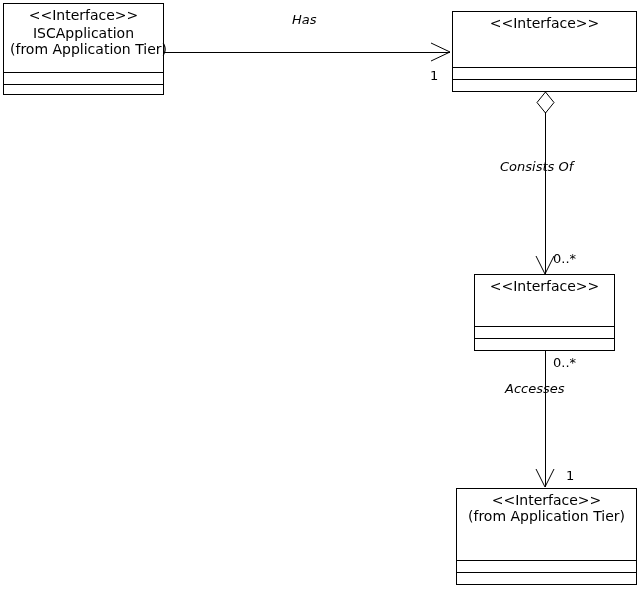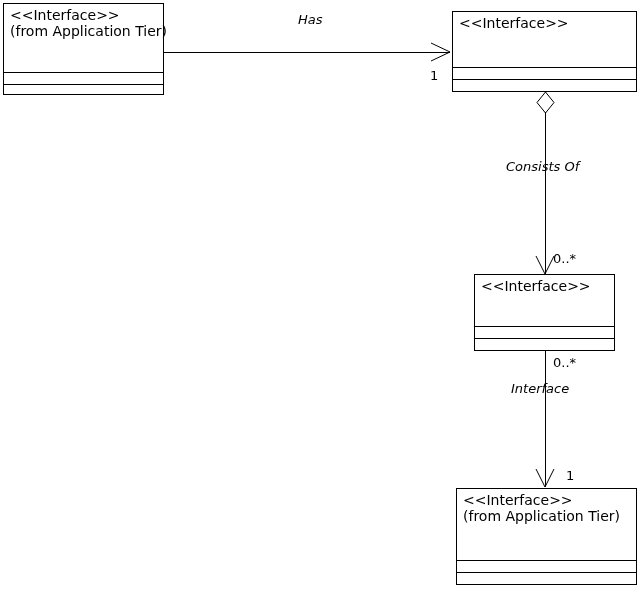--- a/index.html
+++ b/index.html
@@ -19,21 +19,21 @@
   
   .uml-class {
     position: absolute;
     box-sizing: border-box;
     background: #ffffff;
     border: 1px solid #000000;
   }
   .uml-header {
     box-sizing: border-box;
     padding: 3px 6px 4px 6px;
-    text-align: left;
+    text-align: center;
     border-bottom: 1px solid #000000;
   }
   .uml-stereotype {
     display: block;
     font-size: 14px;
     line-height: 17px;
     color: #000000;
     white-space: nowrap;
   }
   .uml-name {
@@ -84,38 +84,38 @@
   }
 
   
   .assoc-label {
     position: absolute;
     font-style: italic;
     font-size: 13px;
     line-height: 15px;
     color: #000000;
     white-space: nowrap;
-    margin-left: 6px;
   }
   .mult-label {
     position: absolute;
     font-size: 13px;
     line-height: 15px;
     color: #000000;
     white-space: nowrap;
   }
 </style>
 </head>
 <body>
 
 <div id="canvas">
 
   <div class="uml-class" style="left:3px; top:3px; width:161px; height:92px;">
     <div class="uml-header" style="height:69px;">
       <span class="uml-stereotype">&lt;&lt;Interface&gt;&gt;</span>
+      <span class="uml-name">ISCApplication</span>
       <span class="uml-package">(from Application Tier)</span>
     </div>
     <div class="uml-compartment"></div>
     <div class="uml-compartment last"></div>
   </div>
 
   <div class="uml-class" style="left:452px; top:11px; width:185px; height:81px;">
     <div class="uml-header" style="height:56px;">
       <span class="uml-stereotype">&lt;&lt;Interface&gt;&gt;</span>
     </div>
@@ -173,17 +173,17 @@
   <div class="line-v" style="left:545px; top:351px; height:136px;"></div>
 
   <div class="arrow" style="left:534px; top:467px;">
     <svg width="22" height="22" viewBox="0 0 22 22">
       <polyline points="2,2 11,20 20,2" fill="none" stroke="#000000" stroke-width="1"></polyline>
     </svg>
   </div>
 
   <div class="mult-label" style="left:553px; top:355px;">0..*</div>
 
-  <div class="assoc-label" style="left:505px; top:381px;">Interface</div>
+  <div class="assoc-label" style="left:505px; top:381px;">Accesses</div>
 
   <div class="mult-label" style="left:566px; top:468px;">1</div>
 
 </div>
 
 </body></html>

